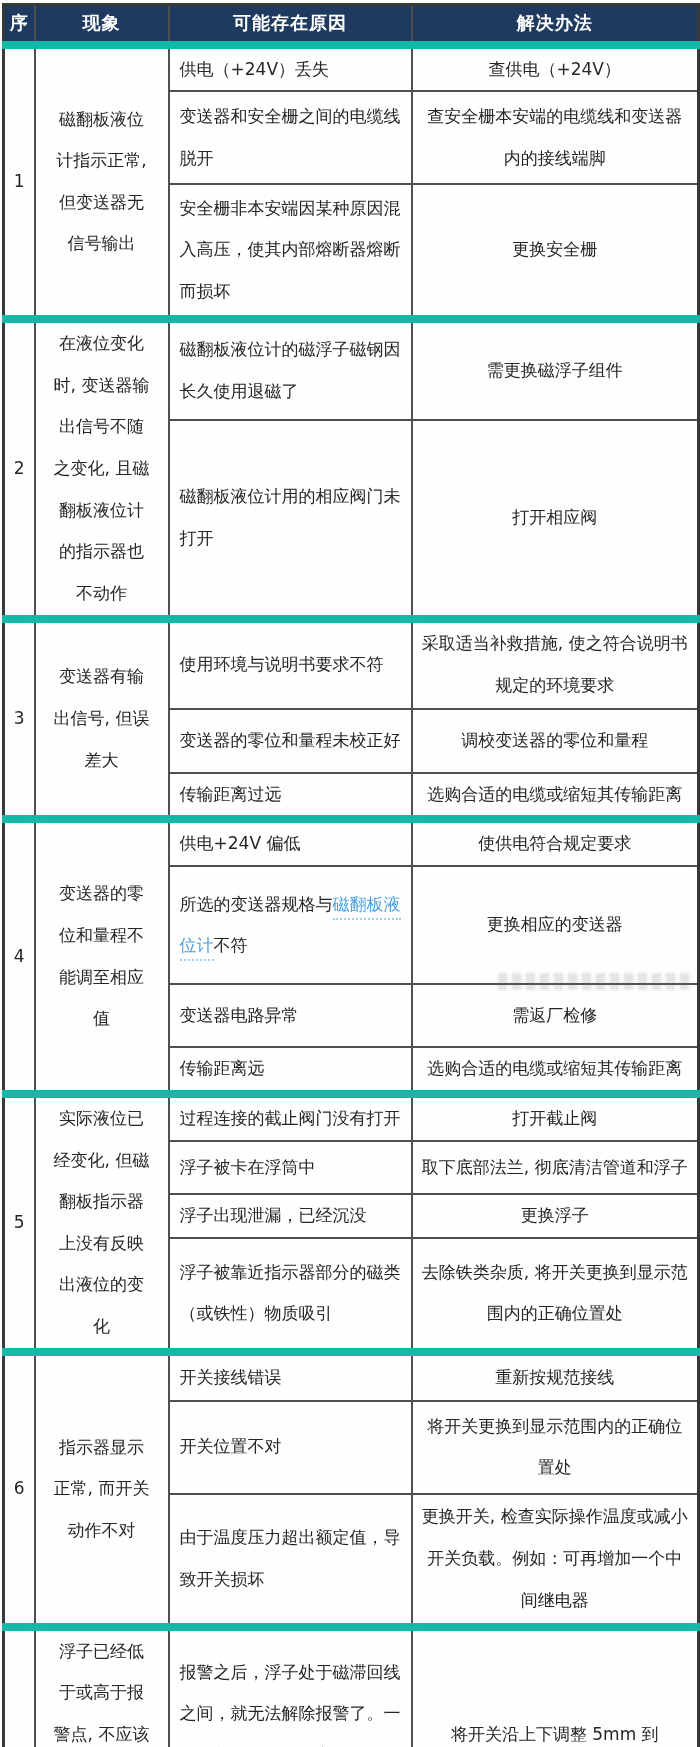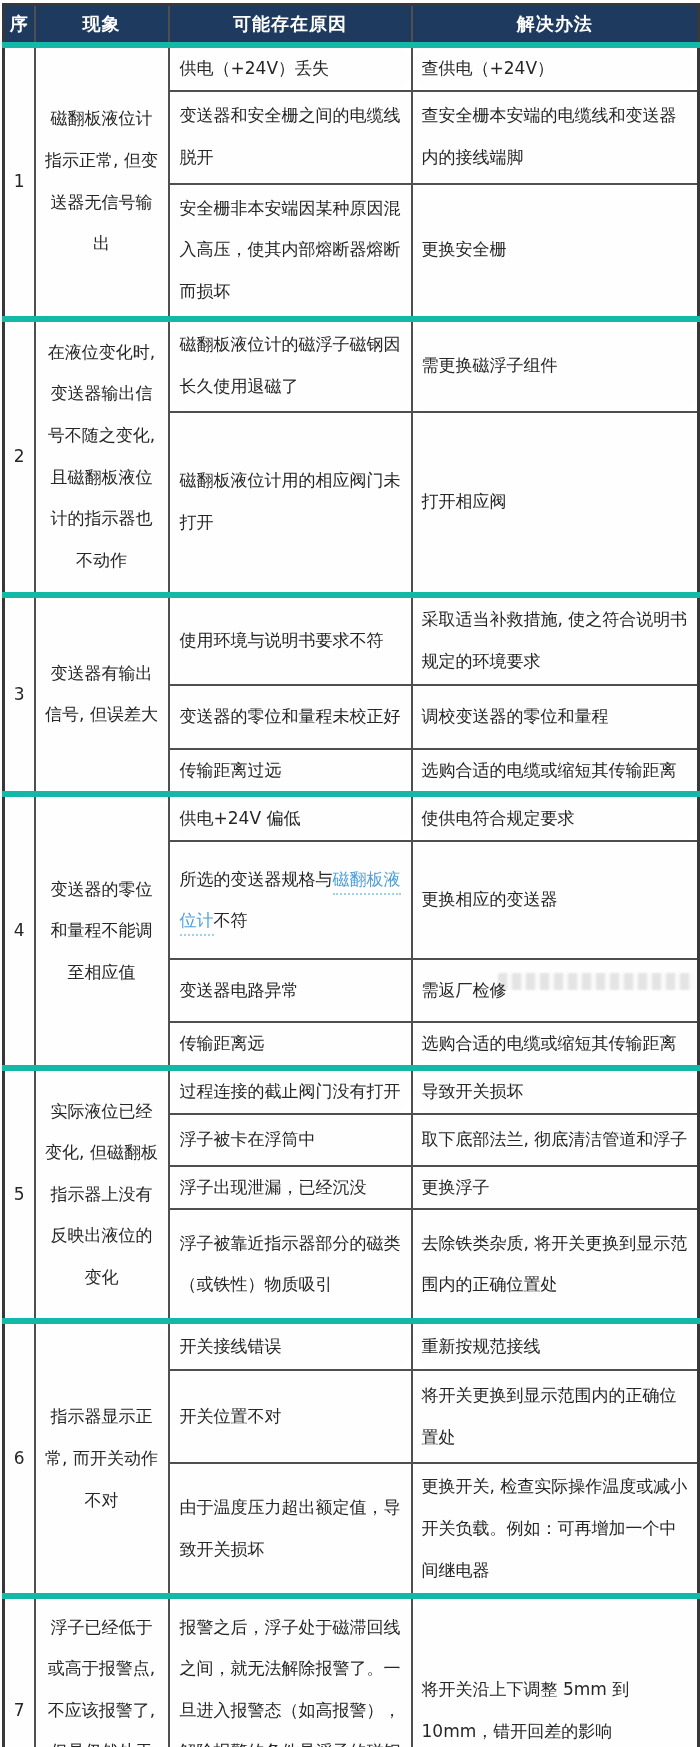--- a/index.html
+++ b/index.html
@@ -20,43 +20,43 @@
     table-layout: fixed;
   }
   table.trouble th,
   table.trouble td {
     border: 2px solid #4f4f4f;
     box-sizing: border-box;
     overflow: hidden;
   }
   
   table.trouble { border: 3px solid #383838; }
-  tr.group-start > td { border-top: 6px solid #14b8a6; border-radius: 21px; }
+  tr.group-start > td { border-top: 8px solid #14b8a6; border-radius: 21px; }
   thead th { border-bottom: 3px solid #383838; }
 
   thead th {
     background: #1e3a5e;
     color: #ffffff;
     font-size: 18px;
     font-weight: bold;
     height: 40px;
     text-align: center;
     letter-spacing: 1px;
   }
   td {
     font-size: 17px;
     color: #262626;
     line-height: 2.45;
     vertical-align: middle;
     background: #fefefe;
   }
   td.seq   { text-align: center; padding: 0; }
-  td.phen  { text-align: center; padding: 0 8px; }
+  td.phen  { text-align: center; padding: 0 16px; }
   td.cause { text-align: left;   padding: 0 10px; }
-  td.sol   { text-align: left;   padding: 0 9px; }
+  td.sol   { text-align: center;   padding: 0 9px; }
 
   .link {
     color: #4d9fdc;
     border-bottom: 2px dotted #9fd0ec;
     padding-bottom: 4px;
   }
 
   
   .watermark {
     position: absolute;
@@ -153,21 +153,21 @@
       </tr>
       <tr style="height:44px">
         <td class="cause">传输距离远</td>
         <td class="sol">选购合适的电缆或缩短其传输距离</td>
       </tr>
 
       <tr class="group-start" style="height:46px">
         <td class="seq" rowspan="4">5</td>
         <td class="phen" rowspan="4">实际液位已经变化, 但磁翻板指示器上没有反映出液位的变化</td>
         <td class="cause">过程连接的截止阀门没有打开</td>
-        <td class="sol">导致开关损坏</td>
+        <td class="sol">打开截止阀</td>
       </tr>
       <tr style="height:52px">
         <td class="cause">浮子被卡在浮筒中</td>
         <td class="sol">取下底部法兰, 彻底清洁管道和浮子</td>
       </tr>
       <tr style="height:33px">
         <td class="cause">浮子出现泄漏，已经沉没</td>
         <td class="sol">更换浮子</td>
       </tr>
       <tr style="height:112px">

